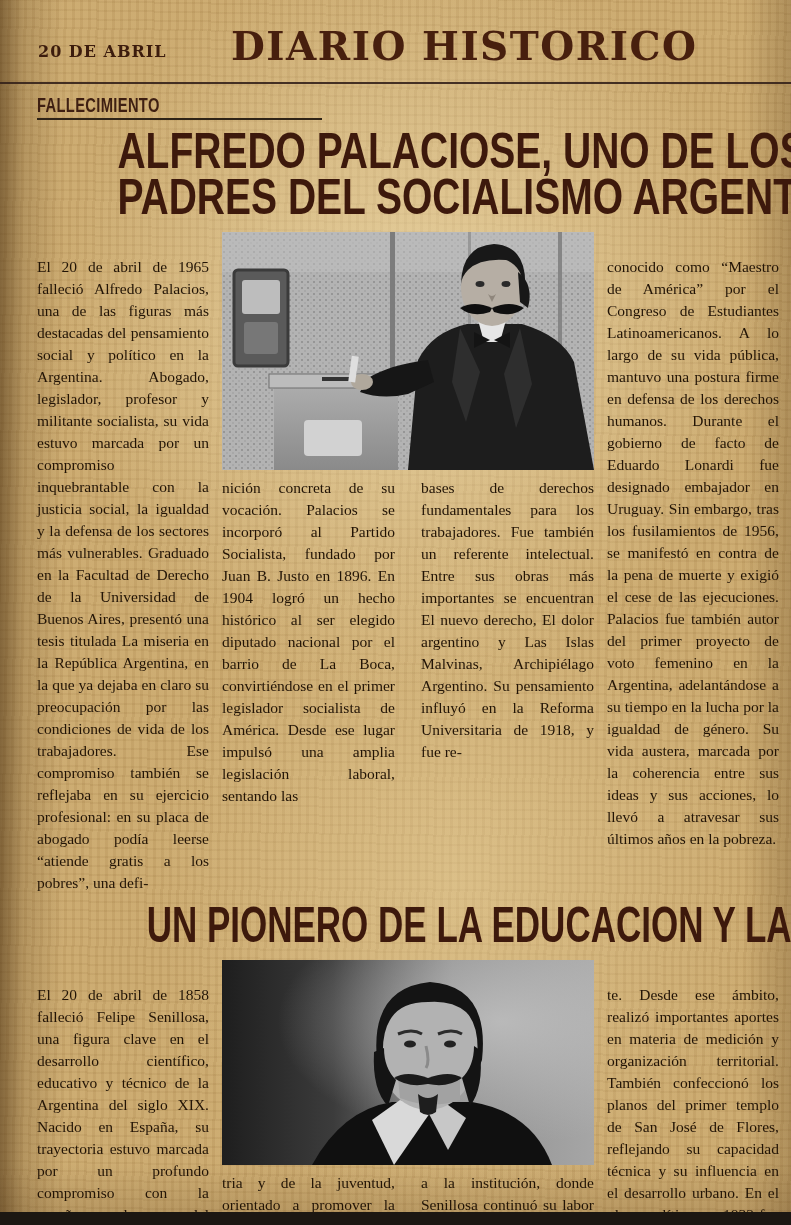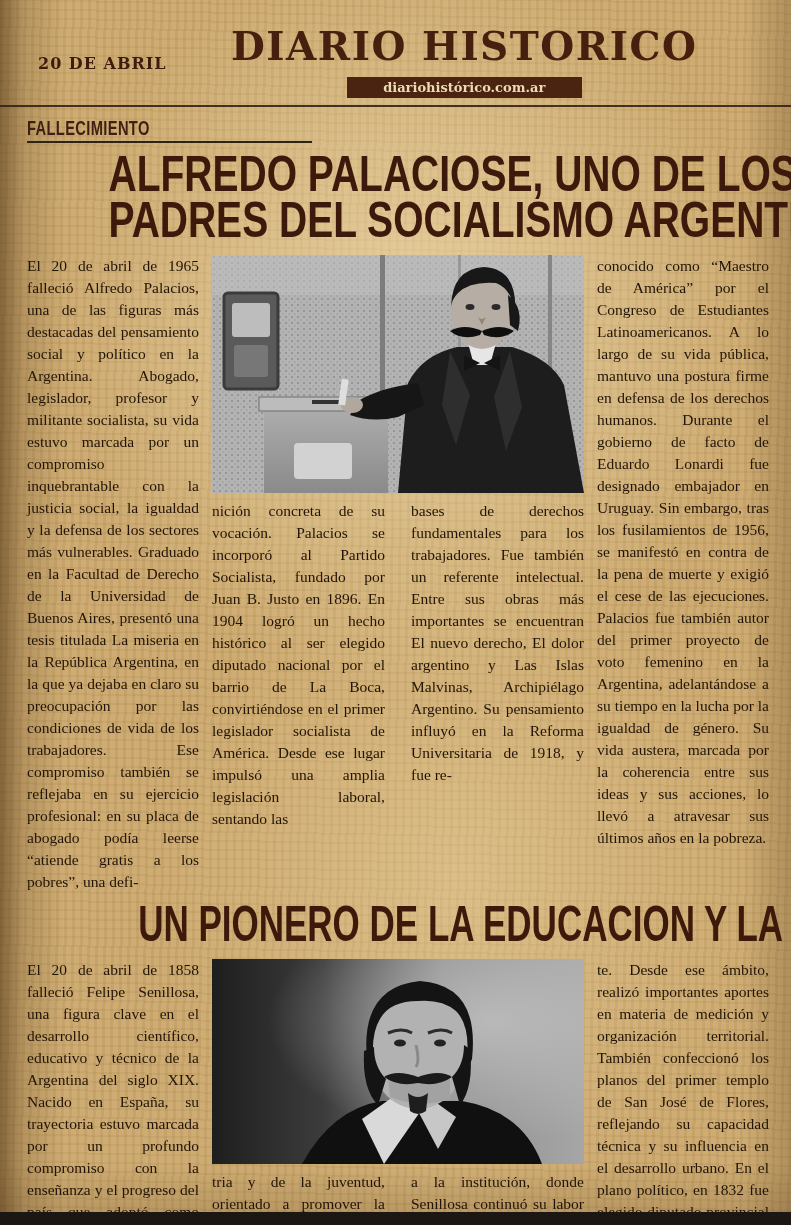--- a/index.html
+++ b/index.html
@@ -21,77 +21,76 @@
   
   .masthead{
     display:grid;
     grid-template-columns:185px 1fr 165px;
     padding:18px 30px 0 38px;
     align-items:start;
   }
   .issue-date{
     font-family:"DejaVu Serif", serif;
     font-weight:bold;font-size:16px;letter-spacing:1px;
-    color:#3c1c0d;margin-top:36px;
+    color:#3c1c0d;margin-top:24px;
   }
   .mast-center{text-align:center;}
   .mast-title{
     margin:8px;font-family:"DejaVu Serif", serif;
     font-weight:bold;font-size:39px;line-height:1.05;
     letter-spacing:1.5px;color:#471f0e;white-space:nowrap;
   }
   .site-banner{
     display:inline-block;background:#4a2410;color:#ecdcb4;
     font-family:"DejaVu Serif", serif;font-weight:bold;font-size:13px;
     padding:3px 30px;margin-top:2px;min-width:175px;
   }
   .page-num{
     text-align:right;font-family:"DejaVu Serif", serif;
     font-weight:bold;font-size:16px;color:#3c1c0d;margin-top:32px;
   }
   .top-rule{height:2px;background:#34211a;margin-top:7px;opacity:.9;}
   
-  .section{padding:0 23px 0 27px;}
+  .section{padding:0 23px 0 37px;}
   .section-head{margin-top:9px;}
   .section-label{
     font-family:"Liberation Sans", sans-serif;font-weight:700;
     font-size:21px;color:#3e1f12;letter-spacing:.5px;
     transform:scaleX(.70);transform-origin:left;white-space:nowrap;
   }
   .section-underline{height:2.5px;background:#2e2317;margin-top:1px;}
   .u1{width:285px;} .u2{width:195px;}
   .headline{margin:8px 0 12px;text-align:center;color:#3d190c;
     font-family:"Liberation Sans", sans-serif;font-weight:700;line-height:.92;}
   .headline .hl{display:block;font-size:50px;white-space:nowrap;
     transform:scaleX(.78);transform-origin:center;}
   .headline .hl-wide{transform:scaleX(.70);}
   
   .body-row{display:flex;gap:13px;margin-top:4px;}
-  .col-side{width:172px;flex:0 0 172px;}
+  .col-side{width:172px;flex:0 0 172px;margin-top:24px;}
   .center-block{width:372px;flex:0 0 372px;}
   .center-cols{display:flex;gap:26px;margin-top:7px;}
   .center-col{flex:1;}
   .body-text{
     font-family:"Liberation Serif", serif;font-size:15.5px;
     line-height:1.42;text-align:justify;color:#221406;
   }
   .photo{display:block;width:372px;}
   
   .bottom-bar{position:absolute;left:0;right:0;bottom:0;height:13px;background:#1c1712;}
 </style>
 </head>
 <body>
 
 <div class="page">
 
   <header class="masthead">
     <div class="issue-date">20 DE ABRIL</div>
     <div class="mast-center">
       <h1 class="mast-title">DIARIO HISTORICO</h1>
-      <div class="site-banner">diariohistórico.com.ar</div>
     </div>
     <div class="page-num">pagina 5</div>
   </header>
   <div class="top-rule"></div>
 
   <section class="section">
     <div class="section-head">
       <div class="section-label">FALLECIMIENTO</div>
       <div class="section-underline u1"></div>
     </div>

